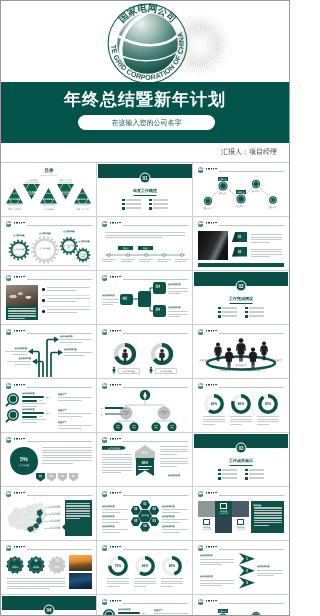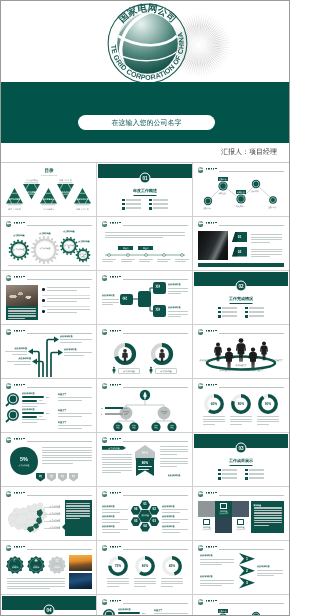--- a/index.html
+++ b/index.html
@@ -256,20 +256,21 @@
       </g>
       <circle cx="52" cy="52" r="39" fill="none" stroke="#1c5f55" stroke-width="1.1"></circle>
       <text font-size="9.5" fill="#1c5f55" font-weight="bold">
         <textPath href="#topArc" startOffset="50%" text-anchor="middle">国家电网公司</textPath>
       </text>
       <text font-size="7" fill="#1c5f55" font-weight="bold" letter-spacing="0.2">
         <textPath href="#botArc" startOffset="25%" text-anchor="middle">STATE GRID CORPORATION OF CHINA</textPath>
       </text>
     </svg>
     <div class="hero-band"></div>
+    <div class="hero-title">年终总结暨新年计划</div>
     <div class="hero-pill">在这输入您的公司名字</div>
   </div>
   <div class="hero-meta">汇报人：项目经理</div>
   <div class="hero-sep"></div>
   <div class="grid" id="grid">
       <div class="cell">
         <div class="slide">
           <div class="toc-title">目录</div>
           <div class="toc-sub">CONTENTS</div>
           <svg class="toc-svg" viewBox="0 0 94 51">

